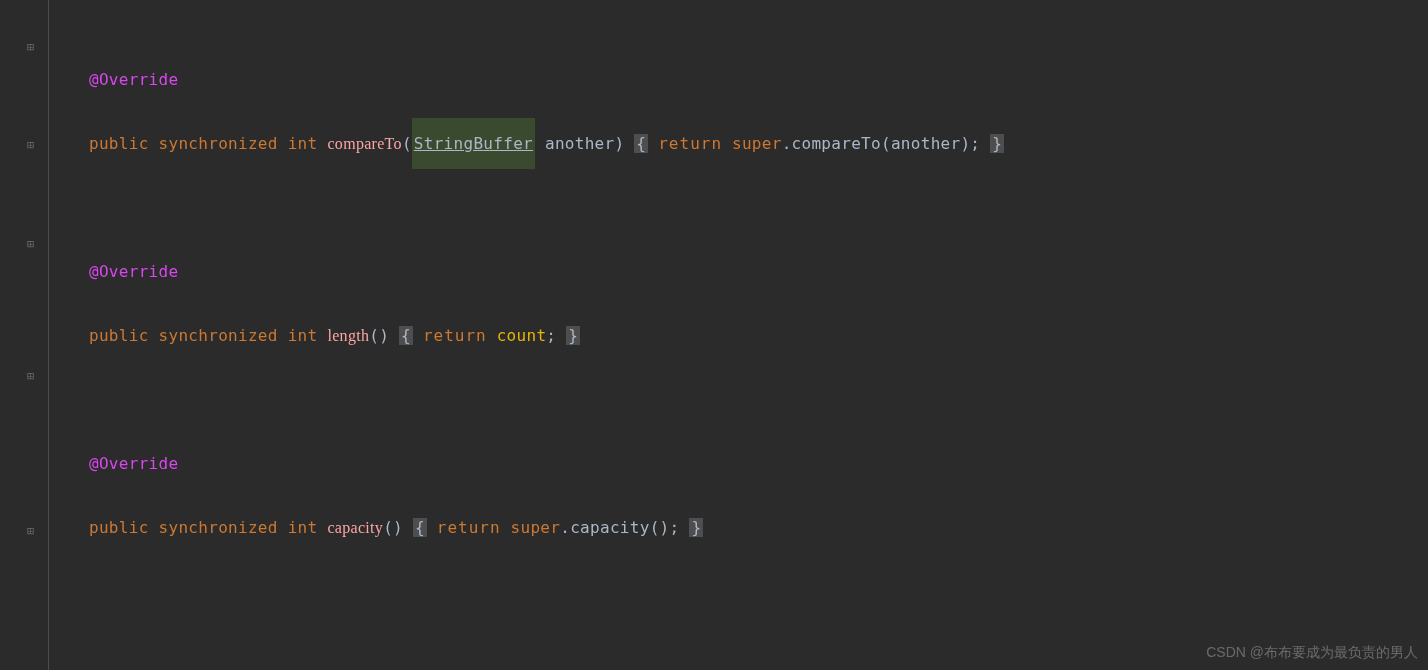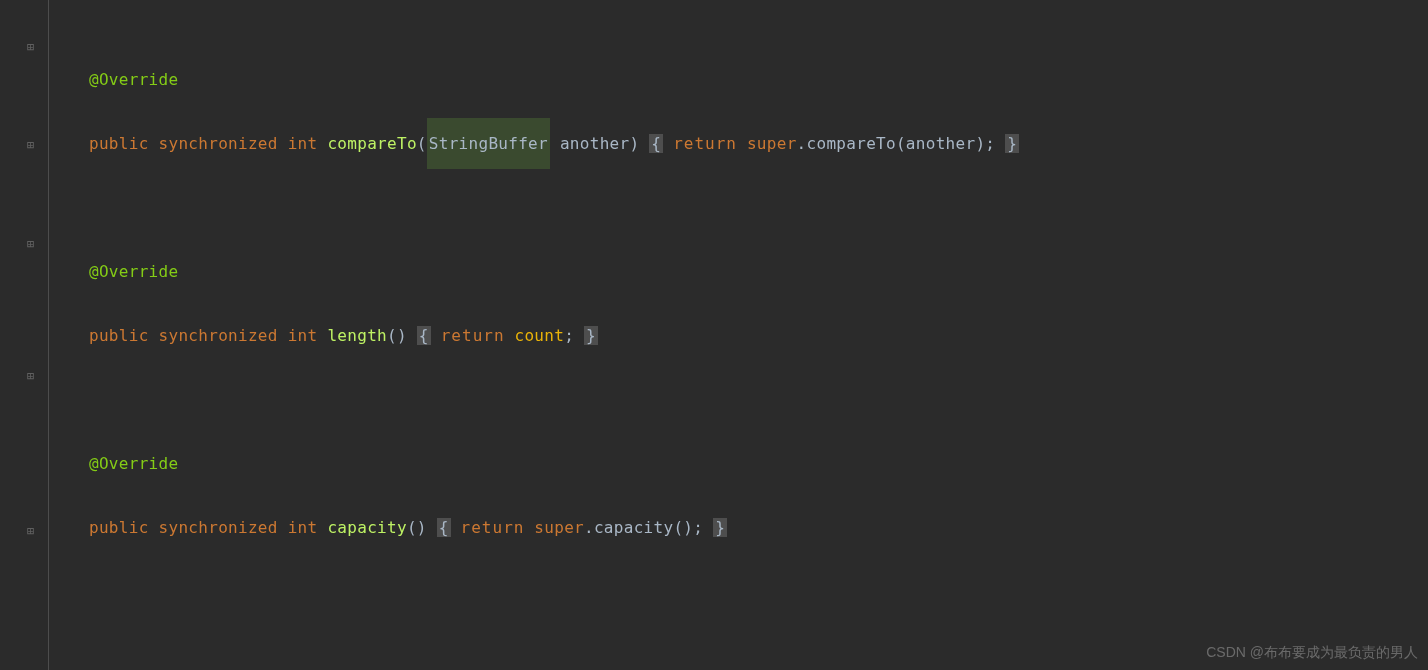--- a/index.html
+++ b/index.html
@@ -38,24 +38,24 @@
   background: #4d4d4d;
 }
 .code-area {
   position: absolute;
   left: 45px;
   top: 0;
   line-height: 32px;
   white-space: pre;
 }
 .line { height: 32px; padding-left: 44px; letter-spacing: 0.3px; }
-.annotation { color: #84cc16; }
+.annotation { color: #d946ef; }
 .keyword { color: #cc7832; margin-top: 36px; }
-.method { color: #bef264; }
-.param-hl { background: #3a4a2f; padding: 16px 2px; }
+.method { color: #fca5a5; font-family: Liberation Serif, serif; }
+.param-hl { background: #3a4a2f; padding: 16px 2px; text-decoration: underline; }
 .field { color: #eab308; }
 .plain { color: #a9b7c6; }
 .brace-hl { background: #4e4e4e; padding: 0 2px; }
 .watermark {
   position: absolute;
   right: 10px;
   bottom: 8px;
   color: rgba(200,200,200,0.4);
   font-size: 14px;
   font-family: sans-serif;

